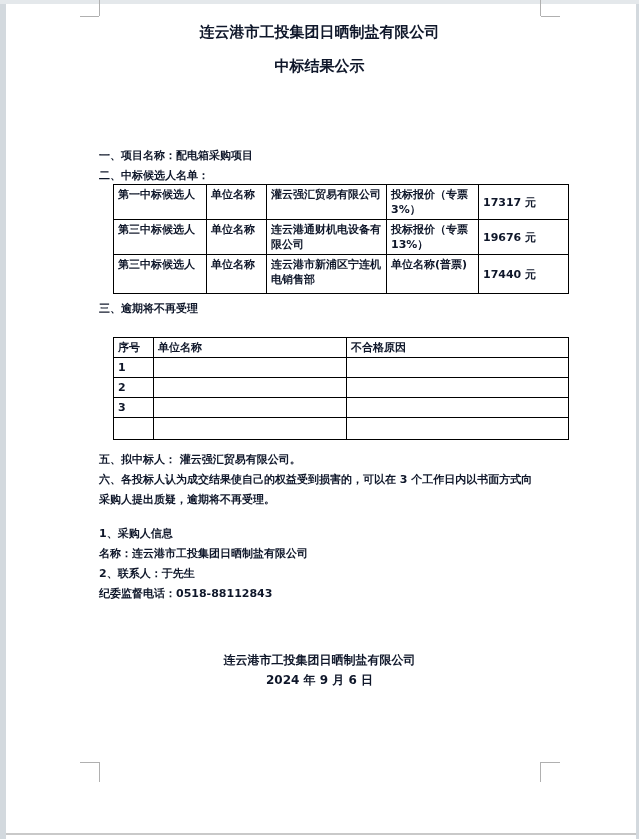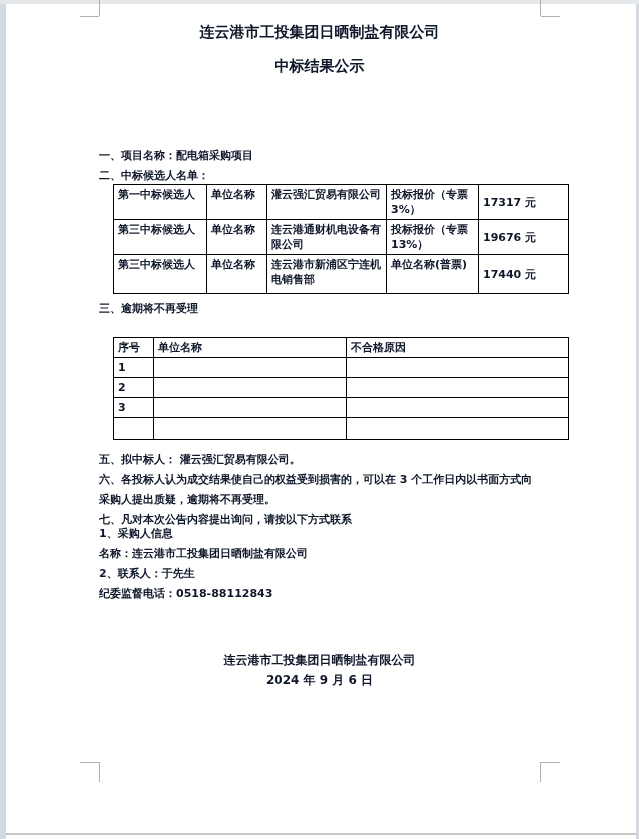--- a/index.html
+++ b/index.html
@@ -159,21 +159,20 @@
         <td></td>
         <td></td>
         <td></td>
       </tr>
     </tbody>
   </table>
 
   <div class="block-b body-text">
     <div>五、拟中标人：  灌云强汇贸易有限公司。</div>
     <div>六、各投标人认为成交结果使自己的权益受到损害的，可以在 3 个工作日内以书面方式向采购人提出质疑，逾期将不再受理。</div>
-    <div>七、凡对本次公告内容提出询问，请按以下方式联系</div>
   </div>
 
   <div class="block-c body-text">
     <div>1、采购人信息</div>
     <div>名称：连云港市工投集团日晒制盐有限公司</div>
     <div>2、联系人：于先生</div>
     <div>纪委监督电话：0518-88112843</div>
   </div>
 
   <div class="doc-footer">

